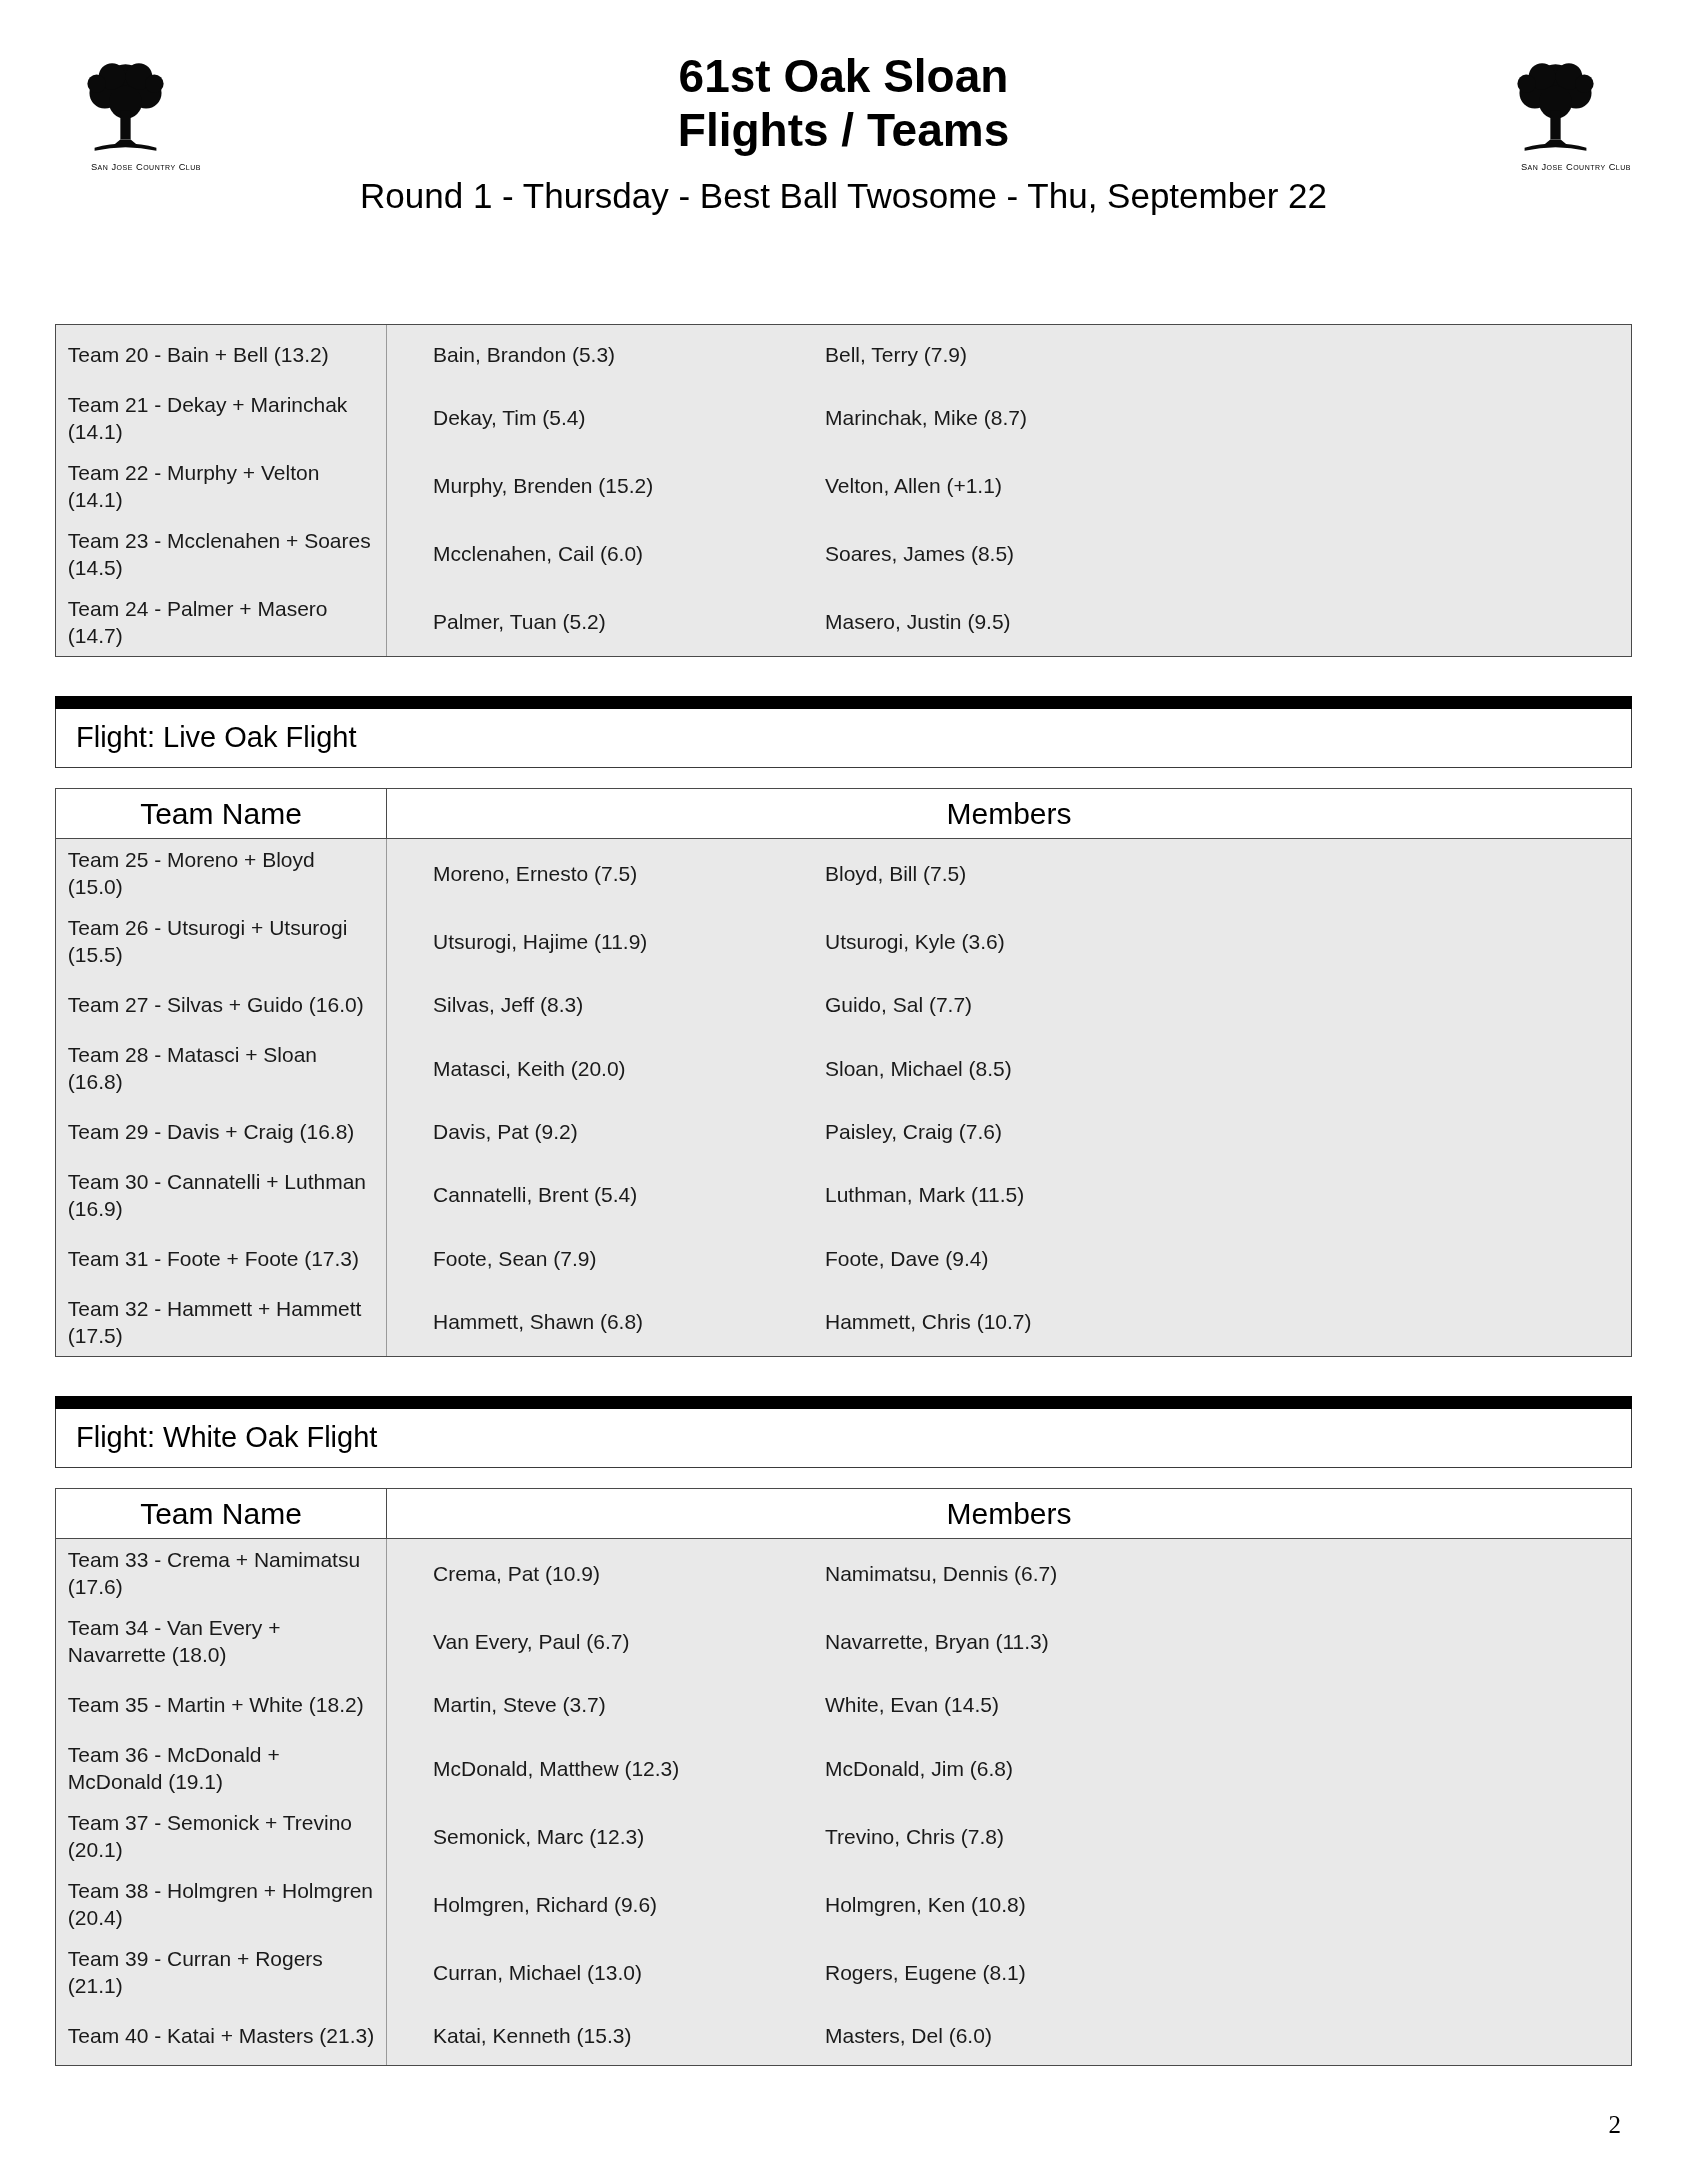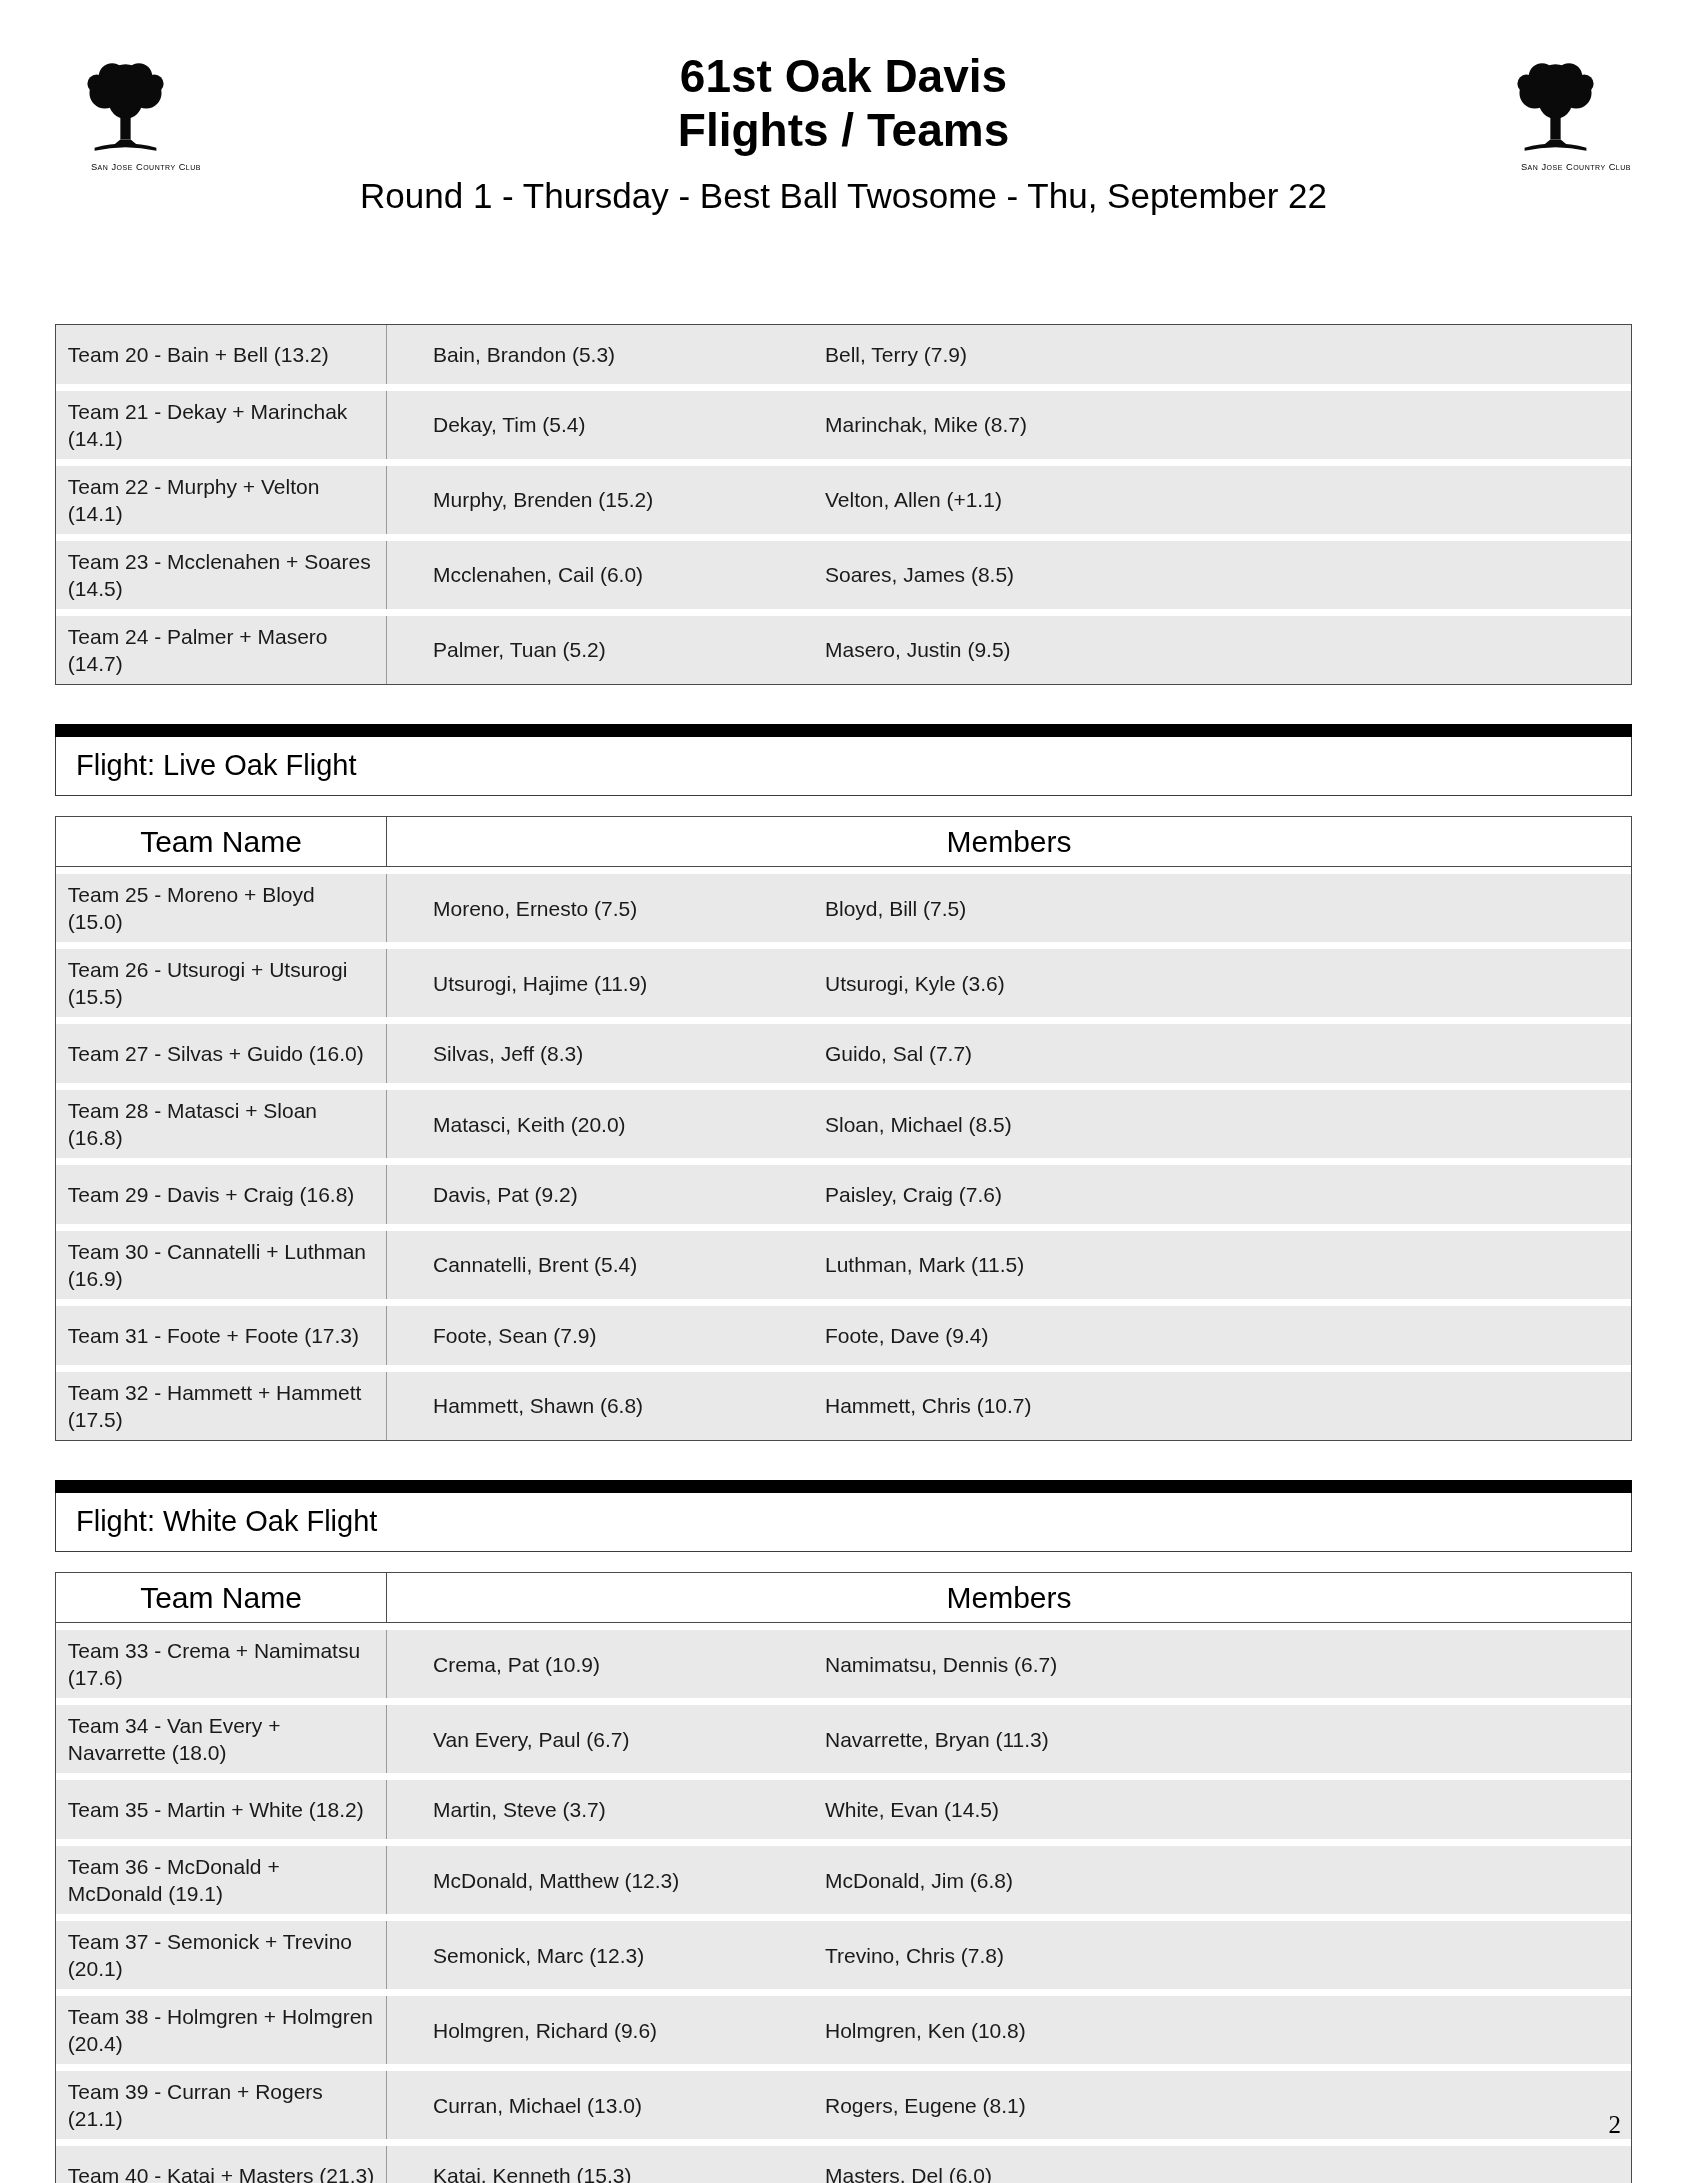--- a/index.html
+++ b/index.html
@@ -43,21 +43,21 @@
     color: #000;
     background: #fff;
     margin-bottom: 20px;
   }
 
   .table-wrap {
     border: 1.7px solid #4a4a4a;
     background: #ffffff;
     display: flex;
     flex-direction: column;
-    gap: 7px;
+    gap: 0;
   }
 
   .head-row { display: flex; background: #fff; border-bottom: 0.8px solid #4a4a4a; }
   .th {
     display: flex; align-items: center; justify-content: center;
     font-size: 30px; color: #000; padding: 7.6px 0; box-sizing: border-box;
   }
   .th-team { width: 331px; flex: 0 0 331px; border-right: 1.7px solid #4a4a4a; }
   .th-members { flex: 1; }
 
@@ -104,21 +104,21 @@
           <circle cx="50" cy="44" r="16"></circle>
           <rect x="45" y="52" width="10" height="28"></rect>
           <path d="M45 80 L38 86 L62 86 L55 80 Z"></path>
           <path d="M20 88 Q50 80 80 88 L80 91 Q50 84 20 91 Z"></path>
         </g>
       </svg>
       <div class="logo-caption">San Jose Country Club</div>
     </div>
 
     <div class="titles">
-      <h1 class="title-line">61st Oak Davis</h1>
+      <h1 class="title-line">61st Oak Sloan</h1>
       <h1 class="title-line">Flights / Teams</h1>
       <div class="subtitle">Round 1 - Thursday - Best Ball Twosome - Thu, September 22</div>
     </div>
 
     <div class="logo right">
       <svg viewBox="0 0 100 100" aria-hidden="true">
         <g fill="#0a0a0a">
           <circle cx="50" cy="27" r="20"></circle>
           <circle cx="30" cy="35" r="15"></circle>
           <circle cx="70" cy="35" r="15"></circle>

